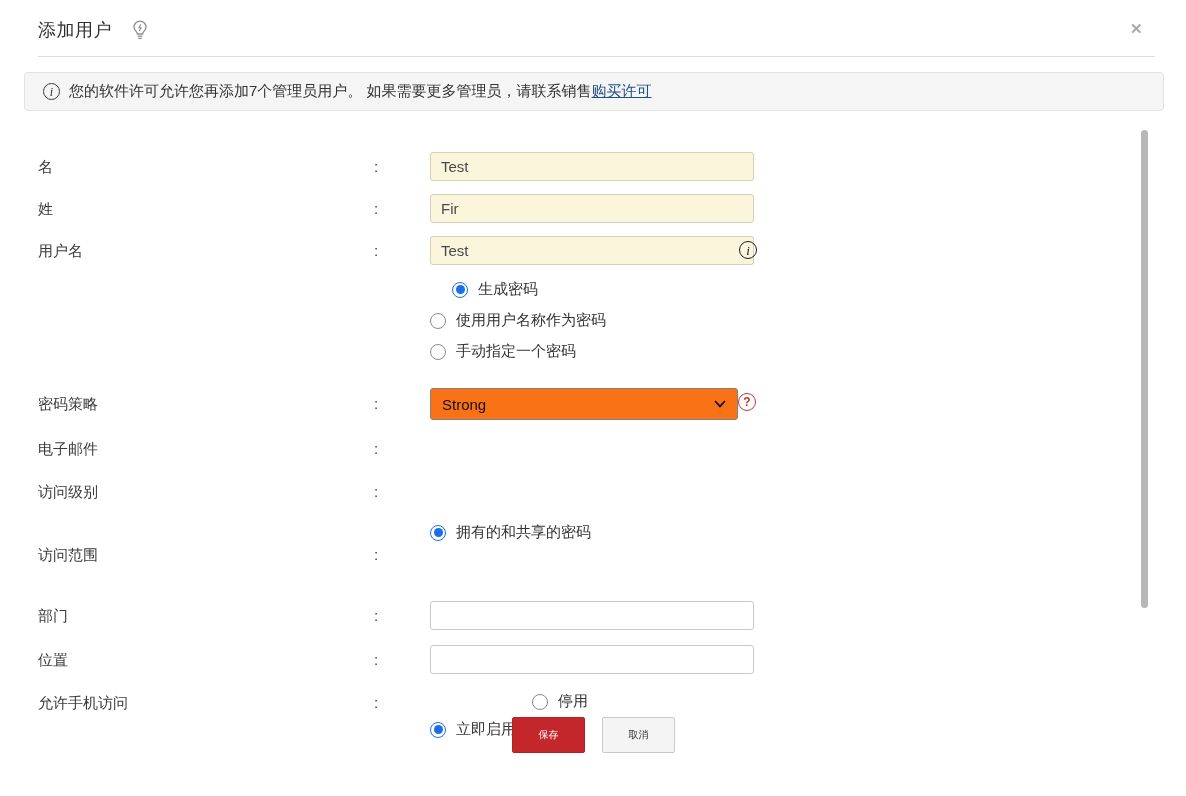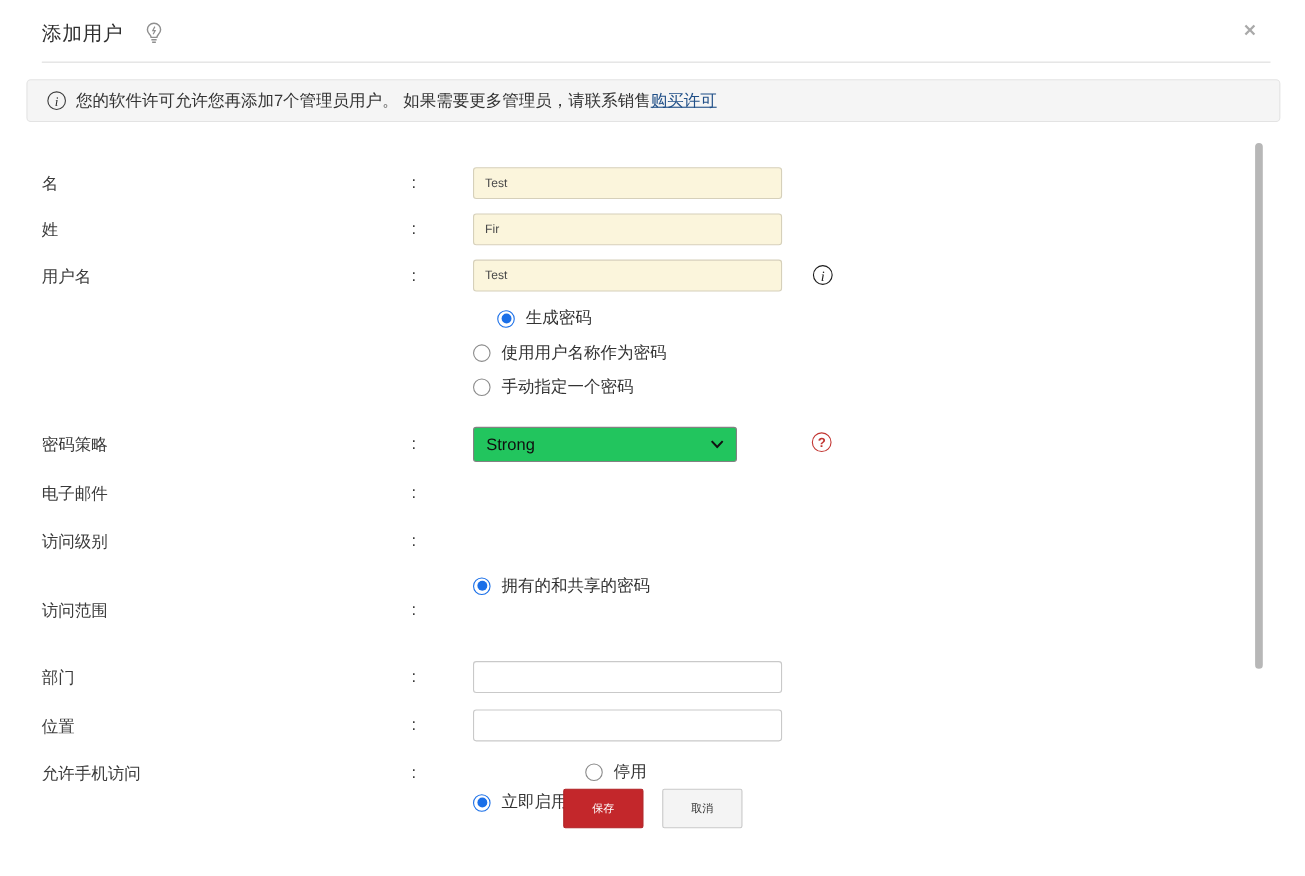--- a/index.html
+++ b/index.html
@@ -17,24 +17,24 @@
   
   .banner { position:absolute; left:24px; top:72px; width:1140px; height:39px; background:#f5f5f5; border:1px solid #e3e3e3; border-radius:4px; display:flex; align-items:center; padding:0 18px; font-size:15px; color:#333; }
   .info-badge { width:17px; height:17px; border:1px solid #3c3c3c; border-radius:50%; display:inline-flex; align-items:center; justify-content:center; font-family:"Liberation Serif", serif; font-style:italic; font-size:12px; line-height:1; margin-right:9px; flex:none; color:#2b2b2b; }
   .banner-link { color:#215088; text-decoration:underline; cursor:pointer; }
 
   
   .flabel { position:absolute; left:38px; font-size:15px; color:#3a3a3a; }
   .fcolon { position:absolute; left:374px; font-size:15px; color:#3a3a3a; }
   .ctrl   { position:absolute; left:430px; }
 
-  input.txt { width:281px; height:29px; border:1px solid #c9c9c9; border-radius:3px; padding:0 10px; font-size:11px; color:#4a4a4a; font-family:inherit; background:#fff; outline:none; }
+  input.txt { width:324px; height:29px; border:1px solid #c9c9c9; border-radius:3px; padding:0 10px; font-size:15px; color:#4a4a4a; font-family:inherit; background:#fff; outline:none; }
   input.autofill { background:#fbf5dc; border-color:#d6d0ba; }
 
-  .selectbox { width:240px; height:32px; border:1px solid #828282; border-radius:3px; background:#22c55e; display:flex; align-items:center; justify-content:space-between; padding:0 11px; font-size:15px; color:#101010; cursor:pointer; }
+  .selectbox { width:308px; height:32px; border:1px solid #828282; border-radius:3px; background:#f97316; display:flex; align-items:center; justify-content:space-between; padding:0 11px; font-size:15px; color:#101010; cursor:pointer; }
   .selectbox .chev { flex:none; margin-left:8px; display:flex; }
 
   .radio-row { position:absolute; display:flex; align-items:center; gap:10px; font-size:15px; color:#333; cursor:pointer; }
   .rb { width:16px; height:16px; border:1px solid #8b8b8b; border-radius:50%; background:#fff; position:relative; flex:none; }
   .rb.checked { border:1.5px solid #1a6fe8; }
   .rb.checked::after { content:""; position:absolute; left:2.5px; top:2.5px; width:9px; height:9px; background:#1a6fe8; border-radius:50%; }
   .rb.light { border-color:#cdcdcd; background:#f7f7f7; }
 
   .icon-circle { width:18px; height:18px; border-radius:50%; display:inline-flex; align-items:center; justify-content:center; line-height:1; cursor:pointer; }
   .info-i { border:1px solid #1c1c1c; color:#1c1c1c; font-family:"Liberation Serif", serif; font-style:italic; font-size:13px; }

